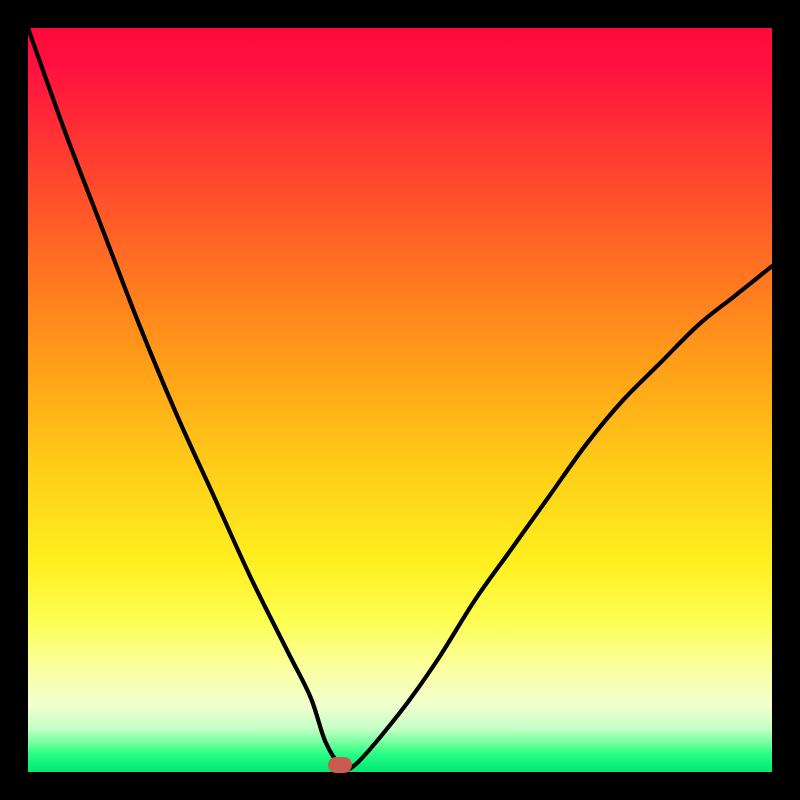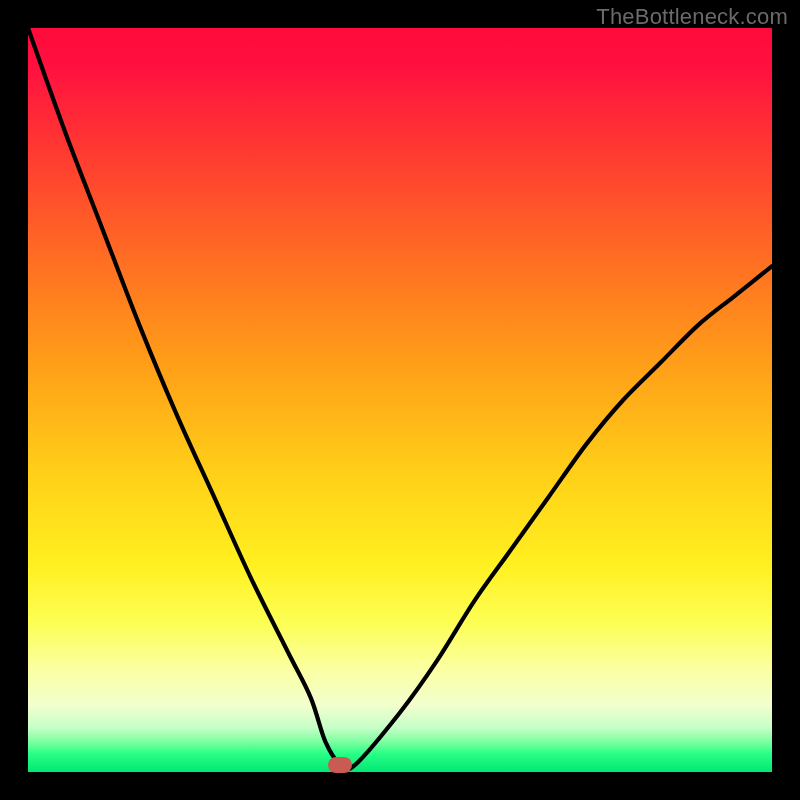--- a/index.html
+++ b/index.html
@@ -74,15 +74,14 @@
   <div class="plot">
 
     <svg class="curve" viewBox="0 0 744 744" preserveAspectRatio="none">
       <path id="curve-path" fill="none" stroke="#000" stroke-width="4.2" stroke-linecap="round" stroke-linejoin="round" d="M 0.0 0.0 C 6.2 17.4, 24.8 70.7, 37.2 104.2 C 49.6 137.6, 62.0 168.6, 74.4 200.9 C 86.8 233.1, 99.2 266.6, 111.6 297.6 C 124.0 328.6, 136.4 358.4, 148.8 386.9 C 161.2 415.4, 173.6 441.4, 186.0 468.7 C 198.4 496.0, 210.8 524.5, 223.2 550.6 C 235.6 576.6, 250.5 605.1, 260.4 625.0 C 270.3 644.8, 276.5 654.7, 282.7 669.6 C 288.9 684.5, 292.6 703.1, 297.6 714.2 C 302.6 725.4, 307.5 732.8, 312.5 736.6 C 317.4 740.3, 317.4 745.2, 327.4 736.6 C 337.3 727.9, 358.4 701.8, 372.0 684.5 C 385.6 667.1, 396.8 651.0, 409.2 632.4 C 421.6 613.8, 434.0 591.5, 446.4 572.9 C 458.8 554.3, 471.2 538.2, 483.6 520.8 C 496.0 503.4, 508.4 486.1, 520.8 468.7 C 533.2 451.4, 545.6 432.8, 558.0 416.6 C 570.4 400.5, 582.8 385.6, 595.2 372.0 C 607.6 358.4, 620.0 347.2, 632.4 334.8 C 644.8 322.4, 657.2 308.8, 669.6 297.6 C 682.0 286.4, 694.4 277.8, 706.8 267.8 C 719.2 257.9, 737.8 243.0, 744.0 238.1"></path>
     </svg>
 
     <div class="marker" id="marker" style="left: 312.48px; top: 736.56px;"></div>
 
   </div>
 
-  <div class="watermark">TheBottleneck.com</div>
 
 </div>
 
 </body></html>

